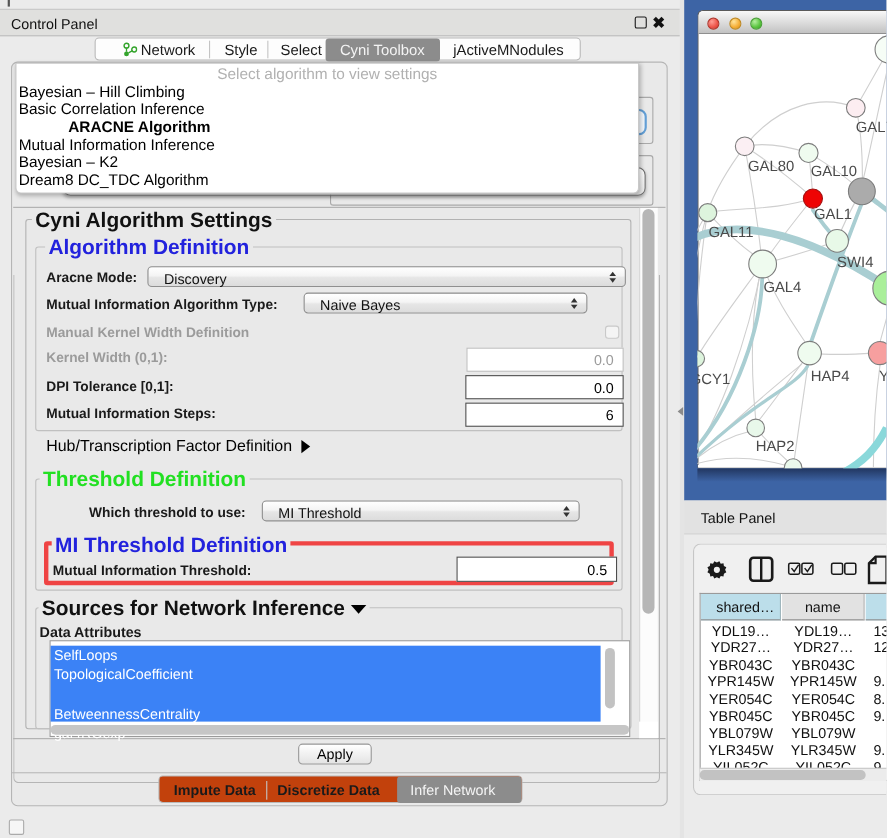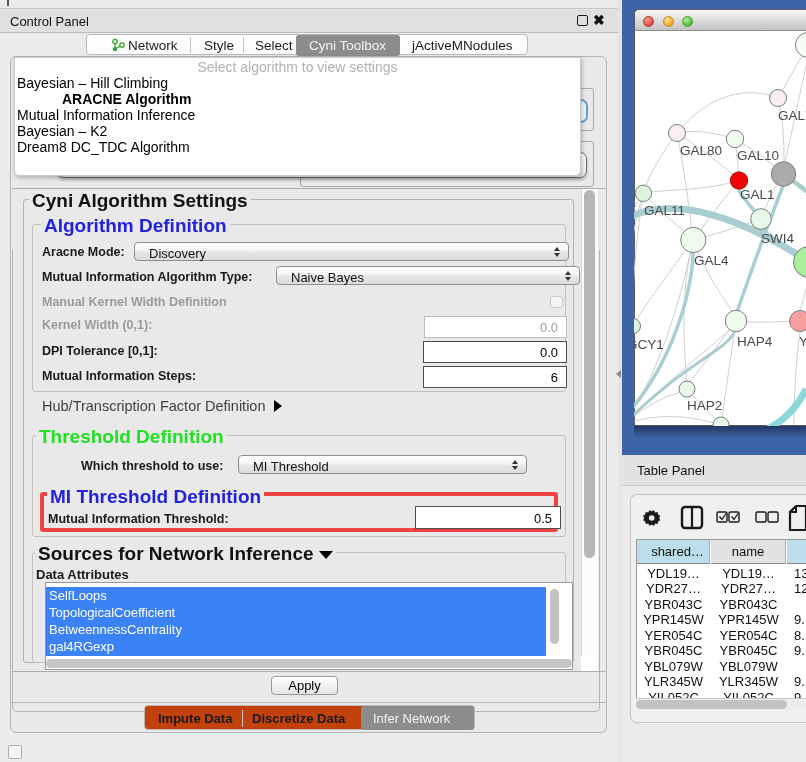--- a/index.html
+++ b/index.html
@@ -74,37 +74,37 @@
 </div>
 <div class="abs blab" style="left:42px;top:245px;">Aracne Mode:</div>
 <div class="cmb" style="left:134px;top:242px;width:435px;height:19px;">
     <span class="tx">Discovery</span>
     <span class="arr" style="top:4px;">
       <span class="u"></span>
       <span class="d"></span>
     </span>
   </div>
 <div class="abs blab" style="left:42px;top:270px;">Mutual Information Algorithm Type:</div>
-<div class="cmb" style="left:276px;top:266px;width:304px;height:19px;">
+<div class="cmb" style="left:276px;top:266px;width:258px;height:19px;">
     <span class="tx">Naive Bayes</span>
     <span class="arr" style="top:4px;">
       <span class="u"></span>
       <span class="d"></span>
     </span>
   </div>
 <div class="abs blab" style="left:42px;top:295px;color:#9b9b9b;">Manual Kernel Width Definition</div>
 <div class="abs" style="left:550px;top:296px;width:13px;height:12px;background:#f4f4f4;border:1px solid #c9c9c9;border-radius:3px;"></div>
 <div class="abs blab" style="left:42px;top:318px;color:#9b9b9b;">Kernel Width (0,1):</div>
 <div class="field" style="left:424px;top:316px;width:143px;height:22px;border:1px solid #bdbdbd;color:#9b9b9b;padding:3px 8px 0 0;">0.0</div>
 <div class="abs blab" style="left:42px;top:344px;">DPI Tolerance [0,1]:</div>
 <div class="field" style="left:423px;top:341px;width:144px;height:22px;border:1.5px solid #4e4e4e;color:#000;padding:3px 8px 0 0;">0.0</div>
 <div class="abs blab" style="left:42px;top:369px;">Mutual Information Steps:</div>
 <div class="field" style="left:423px;top:366px;width:144px;height:22px;border:1.5px solid #4e4e4e;color:#000;padding:3px 8px 0 0;">6</div>
 
-<div class="abs" style="left:42px;top:398px;font-size:14.5px;color:#404040;">Hub/Transcription Factor Definition</div>
+<div class="abs" style="left:42px;top:398px;font-size:14.5px;color:#000000;">Hub/Transcription Factor Definition</div>
 <div class="abs" style="left:274px;top:400px;width:0;height:0;border-top:6px solid transparent;border-bottom:6px solid transparent;border-left:8px solid #000;"></div>
 
 <div class="abs" style="left:32px;top:435px;width:534px;height:102px;border:1px solid #c0c0c0;border-radius:3px;">
   <span class="groupleg" style="left:3px;color:#22e022;">Threshold Definition</span>
 </div>
 <div class="abs blab" style="left:81px;top:459px;">Which threshold to use:</div>
 <div class="cmb" style="left:238px;top:455px;width:289px;height:19px;">
     <span class="tx">MI Threshold</span>
     <span class="arr" style="top:4px;">
       <span class="u"></span>
@@ -120,21 +120,21 @@
 
 <div class="abs" style="left:32px;top:552px;width:534px;height:111px;border:1px solid #c0c0c0;border-radius:3px;">
   <span class="groupleg" style="left:2px;color:#111;">Sources for Network Inference <span style="display:inline-block;width:0;height:0;border-left:7px solid transparent;border-right:7px solid transparent;border-top:8px solid #000;vertical-align:1px;"></span></span>
 </div>
 <div class="abs blab" style="left:36px;top:567px;font-size:13px;">Data Attributes</div>
 
 <div class="abs" style="left:45px;top:582px;width:528px;height:88px;background:#fff;border:1px solid #9a9a9a;"></div>
 <div class="abs" style="left:46px;top:587px;width:500px;height:69px;background:#3b82f6;color:#fff;font-size:13px;">
   <div style="padding:1px 0 0 3px;height:17px;">SelfLoops</div>
   <div style="padding:1px 0 0 3px;height:17px;">TopologicalCoefficient</div>
-  <div style="padding:1px 0 0 3px;height:17px;">BetweennessCentrality</div>
+  <div style="padding:1px 0 0 3px;height:17px;margin-top:20px;">BetweennessCentrality</div>
   <div style="padding:1px 0 0 3px;height:17px;">gal4RGexp</div>
 </div>
 <div class="scrthumb" style="left:550px;top:589px;width:9px;height:55px;background:#c2c2c2;"></div>
 <div class="scrthumb" style="left:46px;top:659px;width:526px;height:9px;background:#c6c6c6;"></div>
 <div class="abs" style="left:581px;top:656px;width:17px;height:15px;background:#fff;"></div>
 
 <div class="abs" style="left:271px;top:676px;width:67px;height:19px;background:linear-gradient(#ffffff,#f2f2f2 45%,#e4e4e4);border:1px solid #9a9a9a;border-radius:4px;text-align:center;font-size:13px;color:#000;padding-top:1px;">Apply</div>
 
 <div class="abs" style="left:11px;top:702px;width:595px;height:1px;background:#b8b8b8;"></div>
 
@@ -145,20 +145,21 @@
   <div class="abs seltab" style="left:216px;top:0px;width:113px;height:24px;font-weight:normal;">
       <span style="position:absolute;left:12px;top:5px;">Infer Network</span>
     </div>
 </div>
 
 <div class="abs" style="left:8px;top:745px;width:14px;height:14px;background:#f6f6f6;border:1px solid #aaa;border-radius:2px;"></div>
 
 <div class="abs" style="left:14px;top:57px;width:567px;height:119px;background:#fff;border:1px solid #c9c9c9;border-radius:0 0 5px 5px;box-shadow:1px 2px 4px rgba(0,0,0,0.25);font-size:14px;color:#000;">
   <div style="text-align:center;color:#b1b1b1;padding-top:1px;height:17px;">Select algorithm to view settings</div>
   <div style="padding-left:2px;height:16px;">Bayesian – Hill Climbing</div>
+  <div style="padding-left:2px;height:16px;">Basic Correlation Inference</div>
   <div style="padding-left:2px;height:16px;font-weight:bold;margin-left:45px;">ARACNE Algorithm</div>
   <div style="padding-left:2px;height:16px;">Mutual Information Inference</div>
   <div style="padding-left:2px;height:16px;">Bayesian – K2</div>
   <div style="padding-left:2px;height:16px;">Dream8 DC_TDC Algorithm</div>
 </div>
 
 <div class="abs" style="left:618px;top:0;width:4px;height:762px;background:#e4e4e4;"></div>
 <div class="abs" style="left:622px;top:0;width:184px;height:455px;background:#3d64a5;"></div>
 <div class="abs" style="left:616px;top:370px;width:0;height:0;border-top:4px solid transparent;border-bottom:4px solid transparent;border-right:5px solid #8a8a8a;"></div>
 

